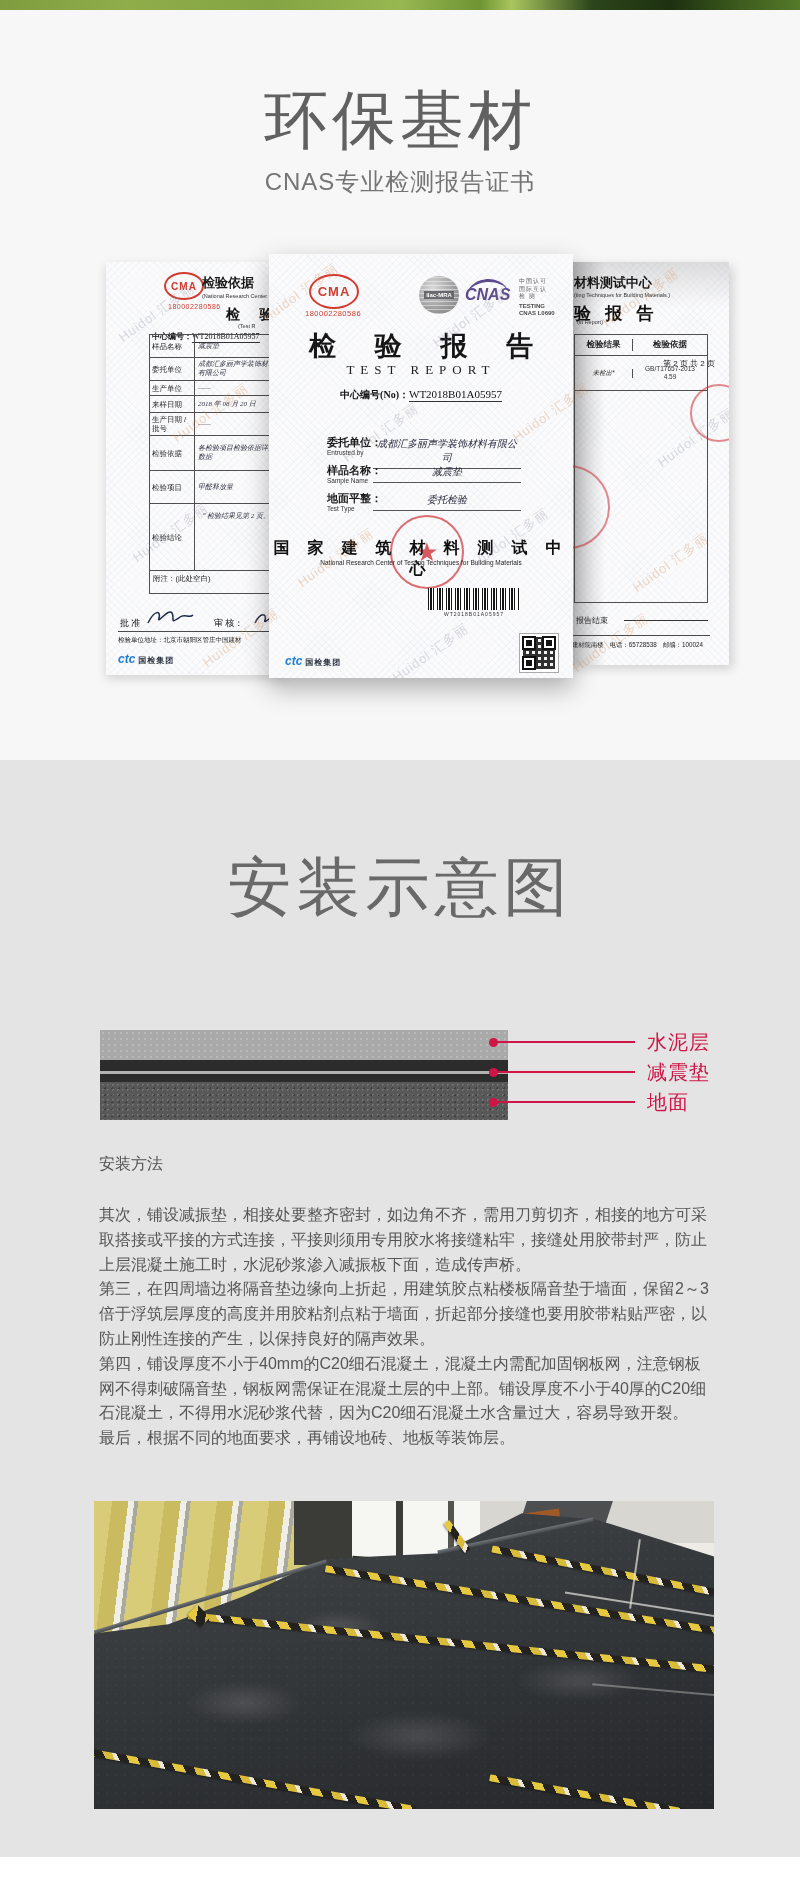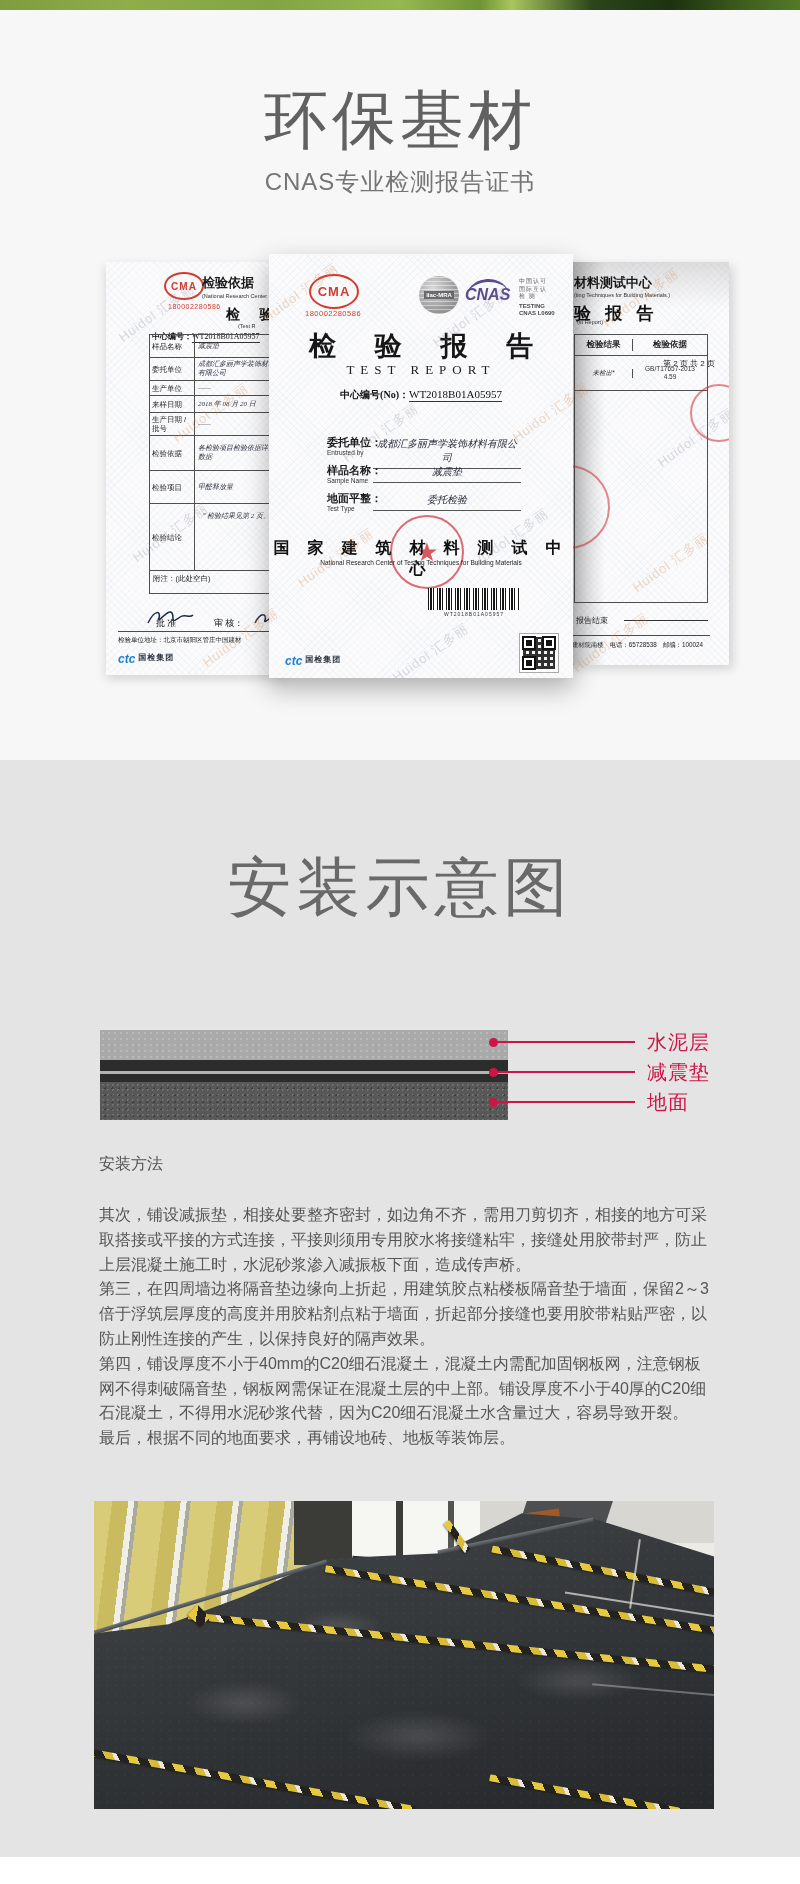--- a/index.html
+++ b/index.html
@@ -40,21 +40,21 @@
   .ilac span{position:relative;font-size:6px;font-weight:bold;color:#fff;background:rgba(90,90,95,.85);padding:1px 2px;}
   .cnas{color:#5c4b8c;font-weight:bold;font-style:italic;font-size:16px;}
   .cnas::before{content:"";position:absolute;left:0;top:-7px;width:44px;height:16px;
         border-top:3px solid #5c4b8c;border-radius:50% 50% 0 0/100% 100% 0 0;transform:rotate(-5deg);}
   .accr div{font-size:6px;line-height:7.5px;color:#666;letter-spacing:1px;}
   .accr .b{font-weight:bold;color:#4a4a4a;letter-spacing:0;}
 
   .seal{position:absolute;border-radius:50%;border:2.5px solid rgba(205,50,55,.70);
         display:flex;align-items:center;justify-content:center;color:rgba(205,50,55,.80);}
 
-  .ctc{display:flex;align-items:flex-start;gap:3px;}
+  .ctc{display:flex;align-items:flex-end;gap:3px;}
   .ctc .c1{color:#1f7fd0;font-weight:bold;font-style:italic;font-size:12px;}
   .ctc .c2{color:#2a3340;font-weight:bold;font-size:8px;letter-spacing:1px;}
 
   .barcode{background:repeating-linear-gradient(90deg,#141414 0 1px,#fff 1px 2px,#141414 2px 4px,#fff 4px 5px,#141414 5px 6px,#fff 6px 9px);}
   .qr{background:#fff;border:1px solid #aaa;}
   .qr .qpat{position:absolute;inset:3px;opacity:.9;background:
       repeating-linear-gradient(90deg,#1a1a1a 0 3px,transparent 3px 6px),
       repeating-linear-gradient(0deg,#1a1a1a 0 3px,#f2f2f2 3px 6px);}
   .qf{position:absolute;width:10px;height:10px;border:2px solid #111;background:#fff;}
   .qf::after{content:"";position:absolute;inset:2px;background:#111;}
@@ -199,21 +199,21 @@
             <span class="lv">甲醛释放量</span>
           </div>
         <div class="lrow" style="height:66px;">
             <span class="ll">检验结论</span>
             <span class="lv" style="align-items:flex-start;justify-content:center;padding-top:8px;">＂检验结果见第 2 页。＂</span>
           </div>
         <div class="lrow" style="height:22px;">
             <span class="lnote">附注：(此处空白)</span>
           </div>
       </div>
-      <div class="abs serif" style="left:14px;top:355px;font-size:9px;color:#111;margin-left:36px;">批 准</div>
+      <div class="abs serif" style="left:14px;top:355px;font-size:9px;color:#111;">批 准</div>
       <svg class="abs" style="left:38px;top:344px;" width="52" height="22" viewBox="0 0 52 22">
         <path d="M4 17 C 11 3,17 5,15 12 C 13 19,24 2,28 7 C 31 12,25 19,36 11 C 41 7,45 13,49 9" stroke="#1c2a48" fill="none" stroke-width="1.5"></path>
       </svg>
       <div class="abs serif" style="left:108px;top:355px;font-size:9px;color:#111;">审 核：</div>
       <svg class="abs" style="left:146px;top:346px;" width="40" height="20" viewBox="0 0 40 20">
         <path d="M3 15 C 9 3,15 6,13 12 C 11 18,22 4,27 8 C 31 11,34 15,39 8" stroke="#1c2a48" fill="none" stroke-width="1.5"></path>
       </svg>
       <div class="abs" style="left:12px;top:369px;width:156px;border-top:1px solid #4a4a4a;"></div>
       <div class="abs nw" style="left:12px;top:374px;width:160px;overflow:hidden;font-size:6.5px;color:#222;">检验单位地址：北京市朝阳区管庄中国建材</div>
       <div class="ctc abs" style="left:12px;top:390px;">

